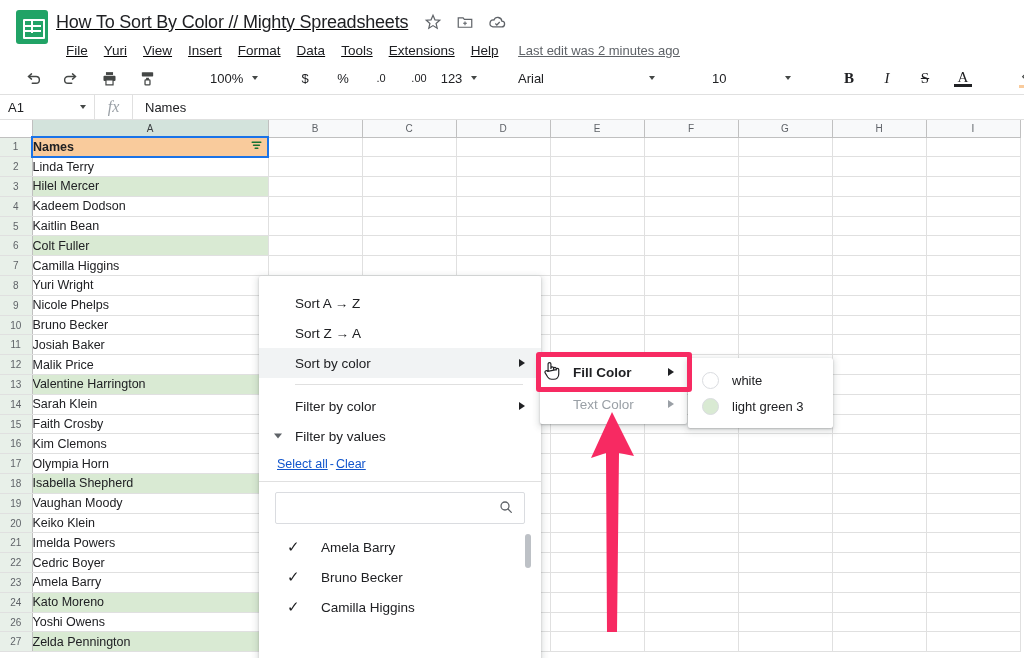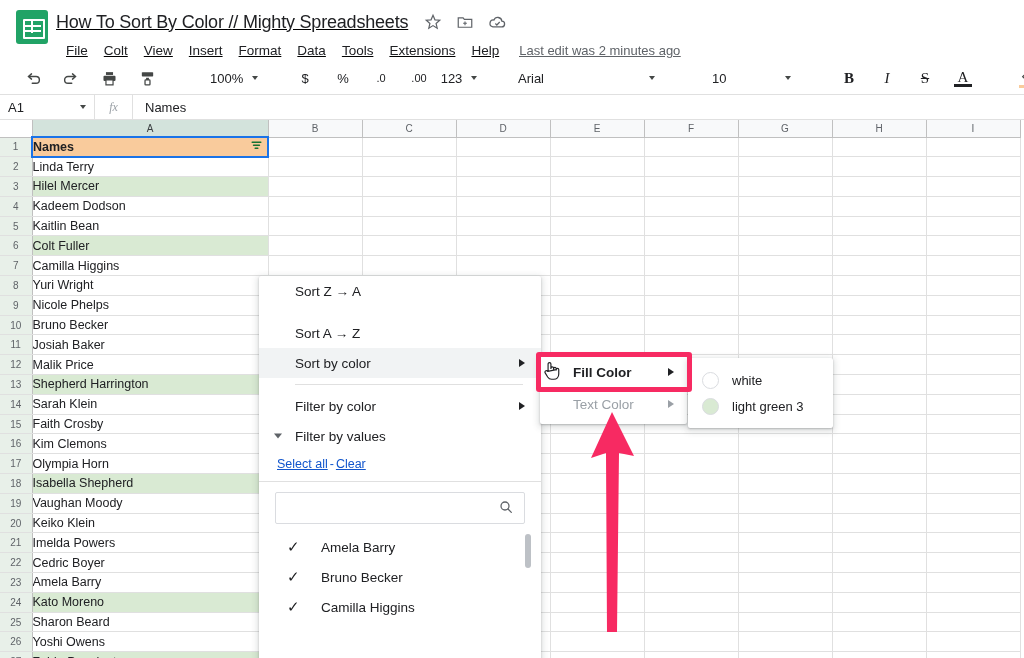--- a/index.html
+++ b/index.html
@@ -68,21 +68,21 @@
   
   .formulabar {
     height: 26px; display: flex; align-items: center; border-top: 1px solid #e0e0e0;
     border-bottom: 1px solid #e0e0e0; background: #fff; font-size: 13px; color: #202124;
   }
   .namebox {
     width: 95px; display: flex; align-items: center; padding-left: 8px; height: 100%;
     border-right: 1px solid #e0e0e0; position: relative;
   }
   .namebox .caret { position: absolute; right: 8px; }
-  .fx { width: 38px; text-align: center; color: #9aa0a6; font-style: italic; font-family: "Liberation Serif", serif; font-size: 12px;
+  .fx { width: 38px; text-align: center; color: #9aa0a6; font-style: italic; font-family: "Liberation Serif", serif; font-size: 16px;
         border-right: 1px solid #e0e0e0; height: 100%; line-height: 24px; }
   .fcontent { padding-left: 12px; font-size: 13px; color: #202124; }
 
   
   .grid-wrap { position: relative; width: 1024px; height: 540px; overflow: hidden; background: #fff; }
   table.grid { border-collapse: collapse; table-layout: fixed; }
   table.grid td, table.grid th { padding: 0; }
   .corner { width: 32px; height: 17px; background: #fff; border-right: 1px solid #c0c0c0; border-bottom: 1px solid #c0c0c0; }
   th.colhead {
     height: 17px; font-size: 10px; font-weight: 400; color: #5f6368; text-align: center;
@@ -212,21 +212,21 @@
         <span class="ticon">
           <svg width="19" height="19" viewBox="0 0 24 24" fill="none" stroke="#5f6368" stroke-width="1.6">
             <path d="M6.2 17.5h11a3.6 3.6 0 0 0 .3-7.2 5.2 5.2 0 0 0-10-1.4 3.9 3.9 0 0 0-1.3 8.6z"></path>
             <path d="M9.3 13.3l1.9 1.9 3.6-3.8" stroke-width="1.5"></path>
           </svg>
         </span>
       </div>
     </div>
     <div class="menu-row">
       <div class="menu-item">File</div>
-      <div class="menu-item">Colt</div>
+      <div class="menu-item">Yuri</div>
       <div class="menu-item">View</div>
       <div class="menu-item">Insert</div>
       <div class="menu-item">Format</div>
       <div class="menu-item">Data</div>
       <div class="menu-item">Tools</div>
       <div class="menu-item">Extensions</div>
       <div class="menu-item">Help</div>
       <div class="last-edit">Last edit was 2 minutes ago</div>
     </div>
   </div>
@@ -553,21 +553,21 @@
           <td class="cell" style="width: 94px;"></td>
           <td class="cell" style="width: 94px;"></td>
           <td class="cell" style="width: 94px;"></td>
           <td class="cell" style="width: 94px;"></td>
           <td class="cell" style="width: 94px;"></td>
           <td class="cell" style="width: 94px;"></td>
           <td class="cell" style="width: 94px;"></td>
         </tr>
         <tr>
           <td class="rowhead tinted">13</td>
-          <td class="cell green" style="width: 236px;"><span>Shepherd Harrington</span></td>
+          <td class="cell green" style="width: 236px;"><span>Valentine Harrington</span></td>
           <td class="cell" style="width: 94px;"></td>
           <td class="cell" style="width: 94px;"></td>
           <td class="cell" style="width: 94px;"></td>
           <td class="cell" style="width: 94px;"></td>
           <td class="cell" style="width: 94px;"></td>
           <td class="cell" style="width: 94px;"></td>
           <td class="cell" style="width: 94px;"></td>
           <td class="cell" style="width: 94px;"></td>
         </tr>
         <tr>
@@ -696,32 +696,20 @@
           <td class="cell" style="width: 94px;"></td>
           <td class="cell" style="width: 94px;"></td>
           <td class="cell" style="width: 94px;"></td>
           <td class="cell" style="width: 94px;"></td>
           <td class="cell" style="width: 94px;"></td>
           <td class="cell" style="width: 94px;"></td>
           <td class="cell" style="width: 94px;"></td>
           <td class="cell" style="width: 94px;"></td>
         </tr>
         <tr>
-          <td class="rowhead tinted">25</td>
-          <td class="cell" style="width: 236px;"><span>Sharon Beard</span></td>
-          <td class="cell" style="width: 94px;"></td>
-          <td class="cell" style="width: 94px;"></td>
-          <td class="cell" style="width: 94px;"></td>
-          <td class="cell" style="width: 94px;"></td>
-          <td class="cell" style="width: 94px;"></td>
-          <td class="cell" style="width: 94px;"></td>
-          <td class="cell" style="width: 94px;"></td>
-          <td class="cell" style="width: 94px;"></td>
-        </tr>
-        <tr>
           <td class="rowhead tinted">26</td>
           <td class="cell" style="width: 236px;"><span>Yoshi Owens</span></td>
           <td class="cell" style="width: 94px;"></td>
           <td class="cell" style="width: 94px;"></td>
           <td class="cell" style="width: 94px;"></td>
           <td class="cell" style="width: 94px;"></td>
           <td class="cell" style="width: 94px;"></td>
           <td class="cell" style="width: 94px;"></td>
           <td class="cell" style="width: 94px;"></td>
           <td class="cell" style="width: 94px;"></td>
@@ -735,25 +723,25 @@
           <td class="cell" style="width: 94px;"></td>
           <td class="cell" style="width: 94px;"></td>
           <td class="cell" style="width: 94px;"></td>
           <td class="cell" style="width: 94px;"></td>
           <td class="cell" style="width: 94px;"></td>
         </tr>
       </tbody>
   </table>
 
   <div class="fmenu">
+    <div class="fmi" style="margin-top:12px">
+      <span>Sort A → Z</span>
+    </div>
     <div class="fmi">
       <span>Sort Z → A</span>
-    </div>
-    <div class="fmi" style="margin-top:12px">
-      <span>Sort A → Z</span>
     </div>
     <div class="fmi hl">
       <span>Sort by color</span>
       <span class="arrow-r"></span>
     </div>
     <div class="fm-divider"></div>
     <div class="fmi">
       <span>Filter by color</span>
       <span class="arrow-r"></span>
     </div>

